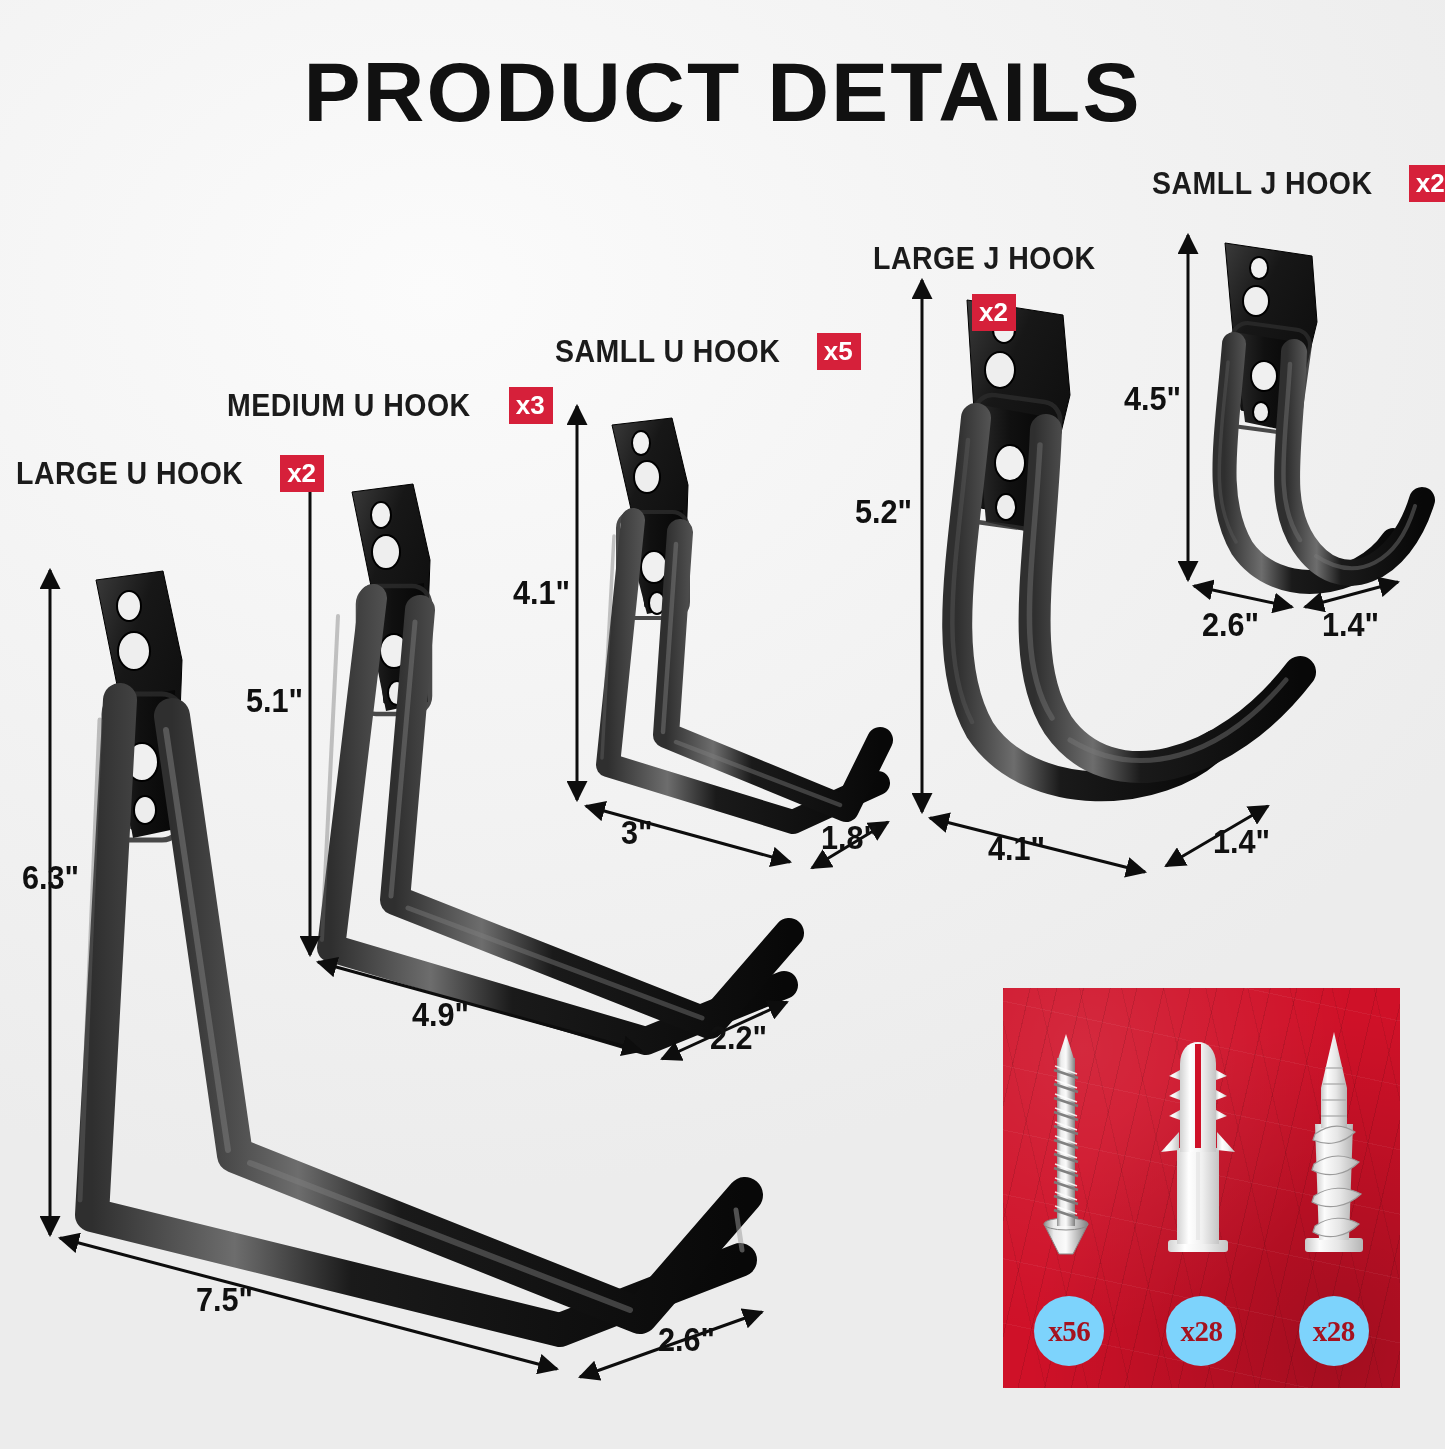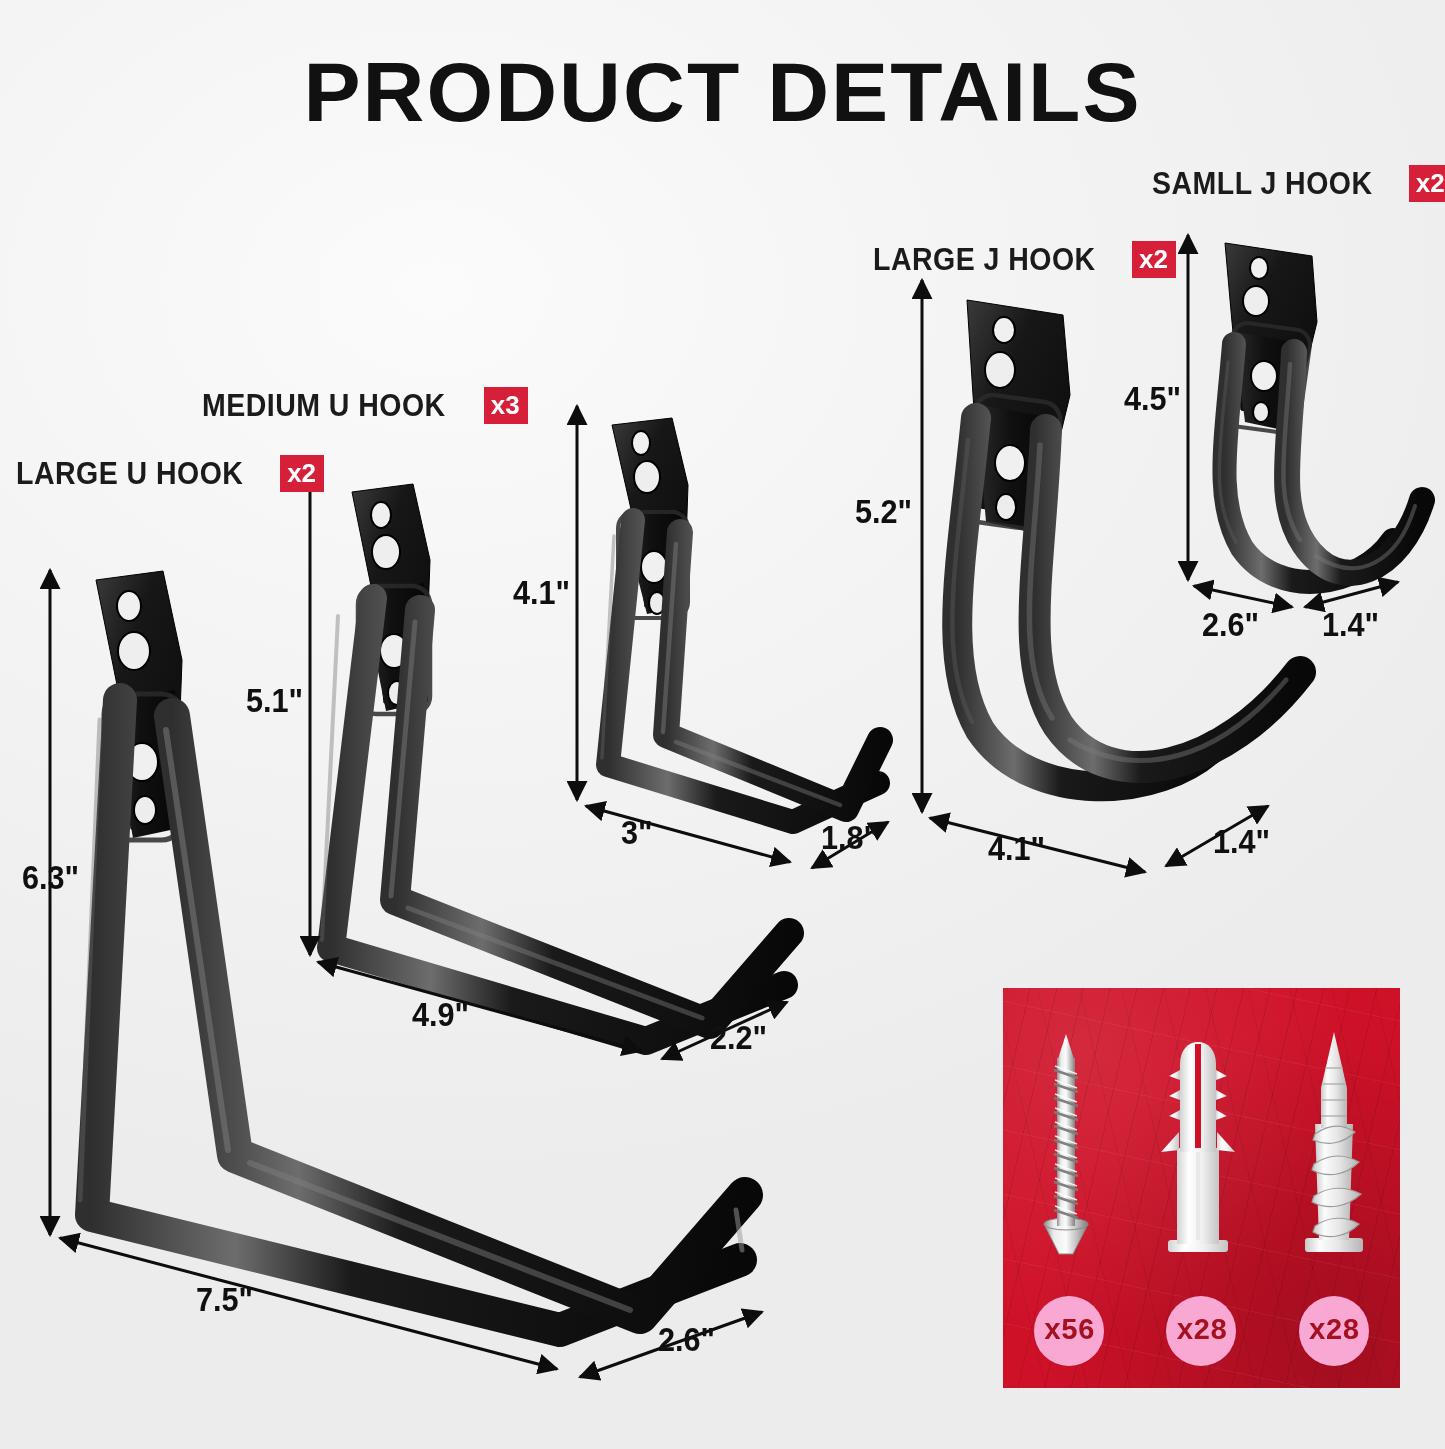--- a/index.html
+++ b/index.html
@@ -118,25 +118,25 @@
     position: absolute;
     left: 0; right: 0;
     bottom: 22px;
     display: flex;
     justify-content: space-around;
     align-items: center;
   }
   .hw-badge {
     width: 70px; height: 70px;
     border-radius: 50%;
-    background: #f9a8d4;
+    background: #7dd3fc;
     display: flex;
     align-items: center;
     justify-content: center;
-    font-family: Liberation Mono, monospace;
+    font-family: Liberation Serif, serif;
     font-weight: bold;
     font-size: 29px;
     color: #a5121f;
     letter-spacing: -.5px;
   }
 </style>
 </head>
 <body>
 
 <div id="stage">
@@ -317,27 +317,31 @@
 
       <line x1="1305" y1="607" x2="1398" y2="582"></line>
     </g>
   </svg>
 
   <div class="hook-label" style="left:16px; top:455px;">
     <span class="txt">LARGE U HOOK</span>
     <span class="badge">x2</span>
   </div>
 
-  <div class="hook-label" style="left:202px; top:387px;">
+  <div class="hook-label" style="left:227px; top:387px;">
     <span class="txt">MEDIUM U HOOK</span>
     <span class="badge">x3</span>
   </div>
 
-
-  <div class="hook-label" style="left:873px; top:241px;">
+  <div class="hook-label" style="left:555px; top:333px;">
+    <span class="txt">SAMLL U HOOK</span>
+    <span class="badge">x5</span>
+  </div>
+
+  <div class="hook-label" style="left:873px; top:241px;flex-direction:column;">
     <span class="txt">LARGE J HOOK</span>
     <span class="badge">x2</span>
   </div>
 
   <div class="hook-label" style="left:1152px; top:165px;">
     <span class="txt">SAMLL J HOOK</span>
     <span class="badge">x2</span>
   </div>
 
   <div class="dim" style="left:22px; top:858px;">6.3"</div>

